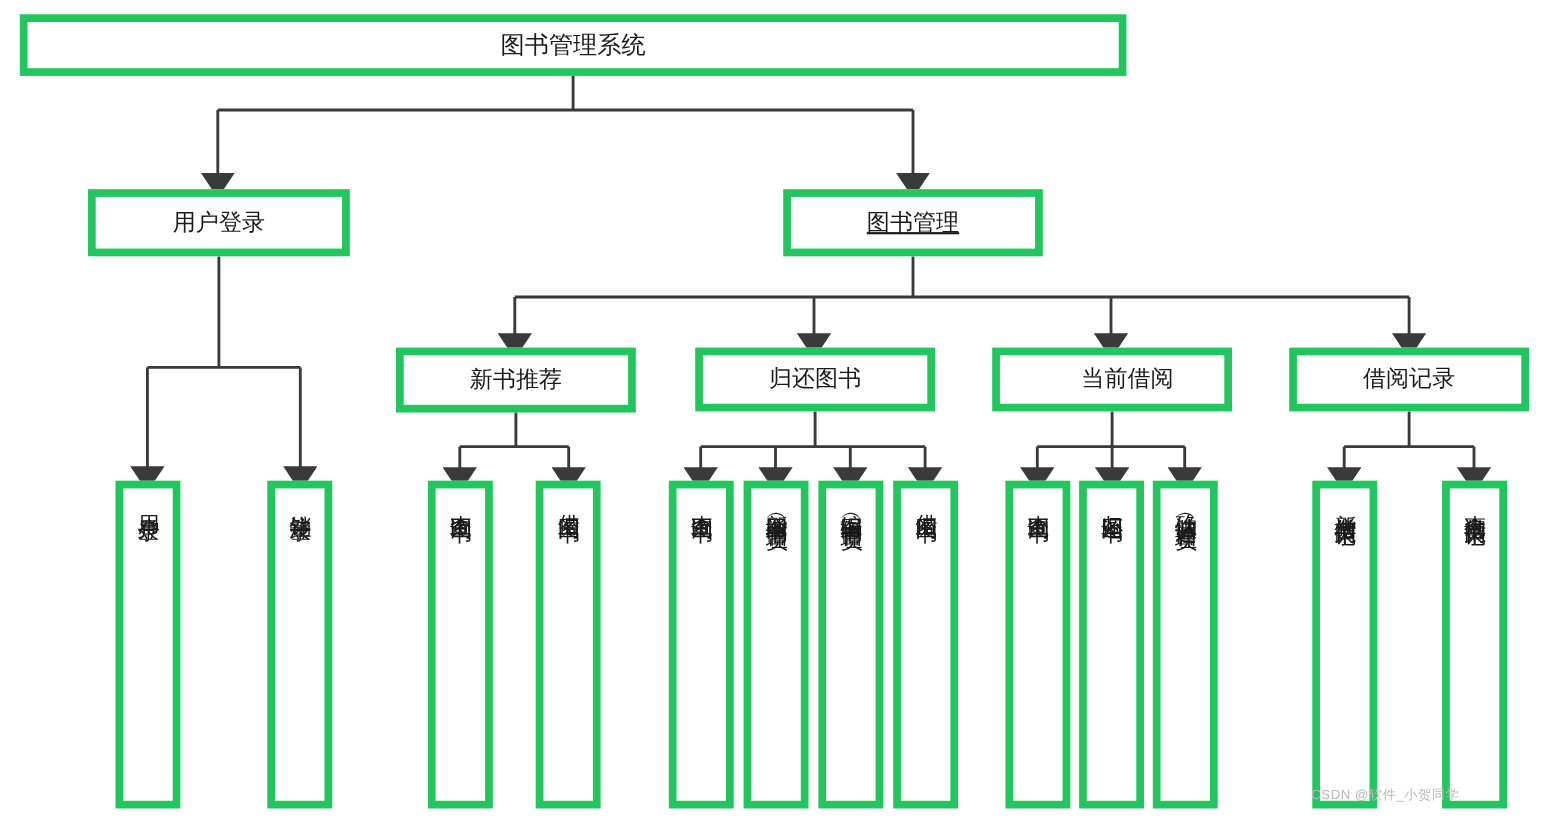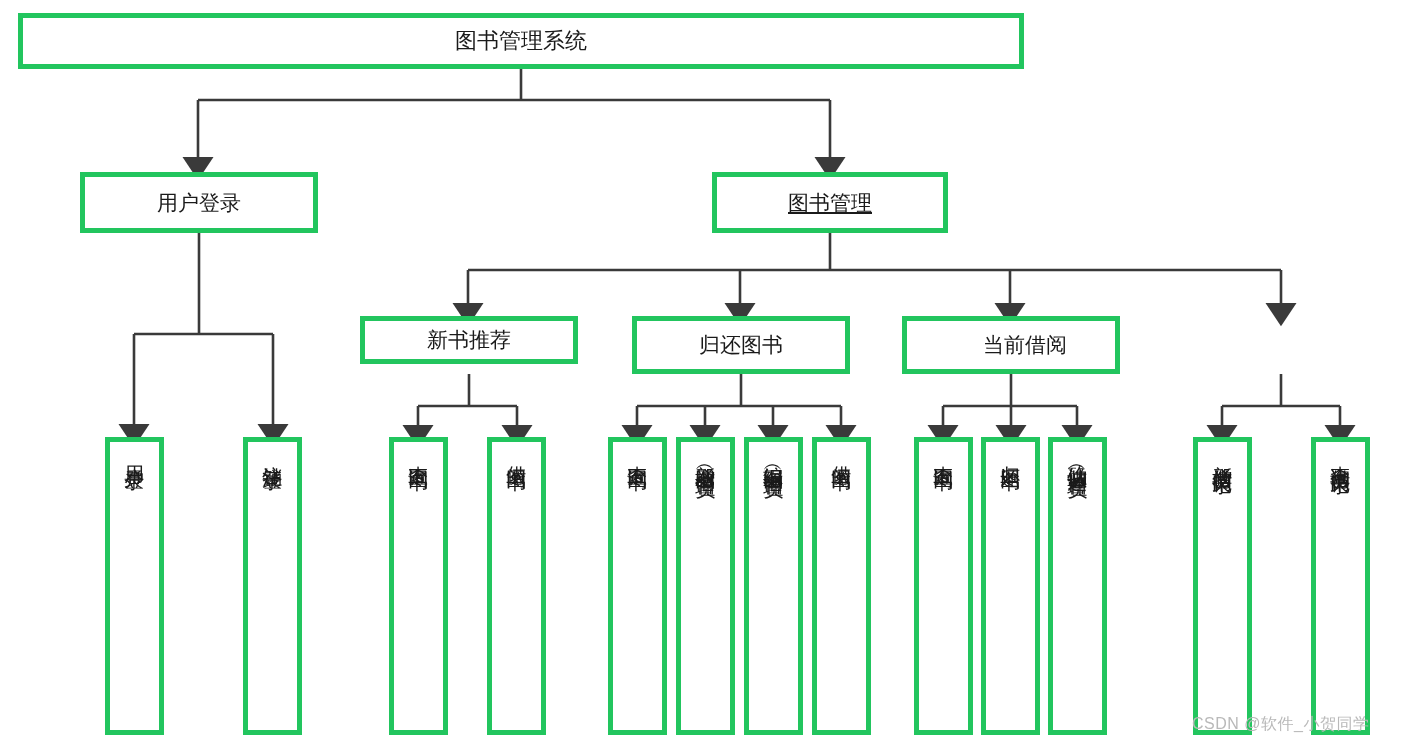--- a/index.html
+++ b/index.html
@@ -21,21 +21,21 @@
     position: absolute;
     left: 0;
     top: 0;
     width: 1405px;
     height: 747px;
     pointer-events: none;
   }
   .node {
     position: absolute;
     box-sizing: border-box;
-    border: 5px solid #22c55e;
+    border: 7px solid #22c55e;
     background: #ffffff;
     display: flex;
     align-items: center;
     justify-content: center;
     color: #1a1a1a;
     line-height: 1.12;
   }
   .node .label {
     display: block;
     text-align: center;
@@ -52,21 +52,21 @@
     writing-mode: vertical-rl;
     text-orientation: upright;
     letter-spacing: 2px;
     white-space: nowrap;
   }
   .node.root {
     font-size: 22px;
   }
   .watermark {
     position: absolute;
-    font-size: 16px;
+    font-size: 12px;
     color: #b9b9b9;
     white-space: nowrap;
     letter-spacing: 0.5px;
   }
 </style>
 </head>
 <body>
 
 <div id="canvas">
 
@@ -124,28 +124,31 @@
     <span class="label">图书管理系统</span>
   </div>
 
   <div class="node h" style="left:80px;top:172px;width:238px;height:61px;">
     <span class="label">用户登录</span>
   </div>
   <div class="node h" style="left:712px;top:172px;width:236px;height:61px;text-decoration:underline;">
     <span class="label">图书管理</span>
   </div>
 
-  <div class="node h" style="left:360px;top:316px;width:218px;height:48px;">
+  <div class="node h" style="left:360px;top:316px;width:218px;height:59px;">
     <span class="label">新书推荐</span>
   </div>
   <div class="node h" style="left:632px;top:316px;width:218px;height:58px;">
     <span class="label">归还图书</span>
   </div>
   <div class="node h" style="left:902px;top:316px;width:218px;height:58px;padding-left:28px;">
     <span class="label">当前借阅</span>
+  </div>
+  <div class="node h" style="left:1172px;top:316px;width:218px;height:58px;">
+    <span class="label">借阅记录</span>
   </div>
 
   <div class="node v" style="left:105px;top:437px;width:59px;height:298px;">
     <span class="label">用户登录</span>
   </div>
   <div class="node v" style="left:243px;top:437px;width:59px;height:298px;">
     <span class="label">注销登录</span>
   </div>
 
   <div class="node v" style="left:389px;top:437px;width:59px;height:298px;">

